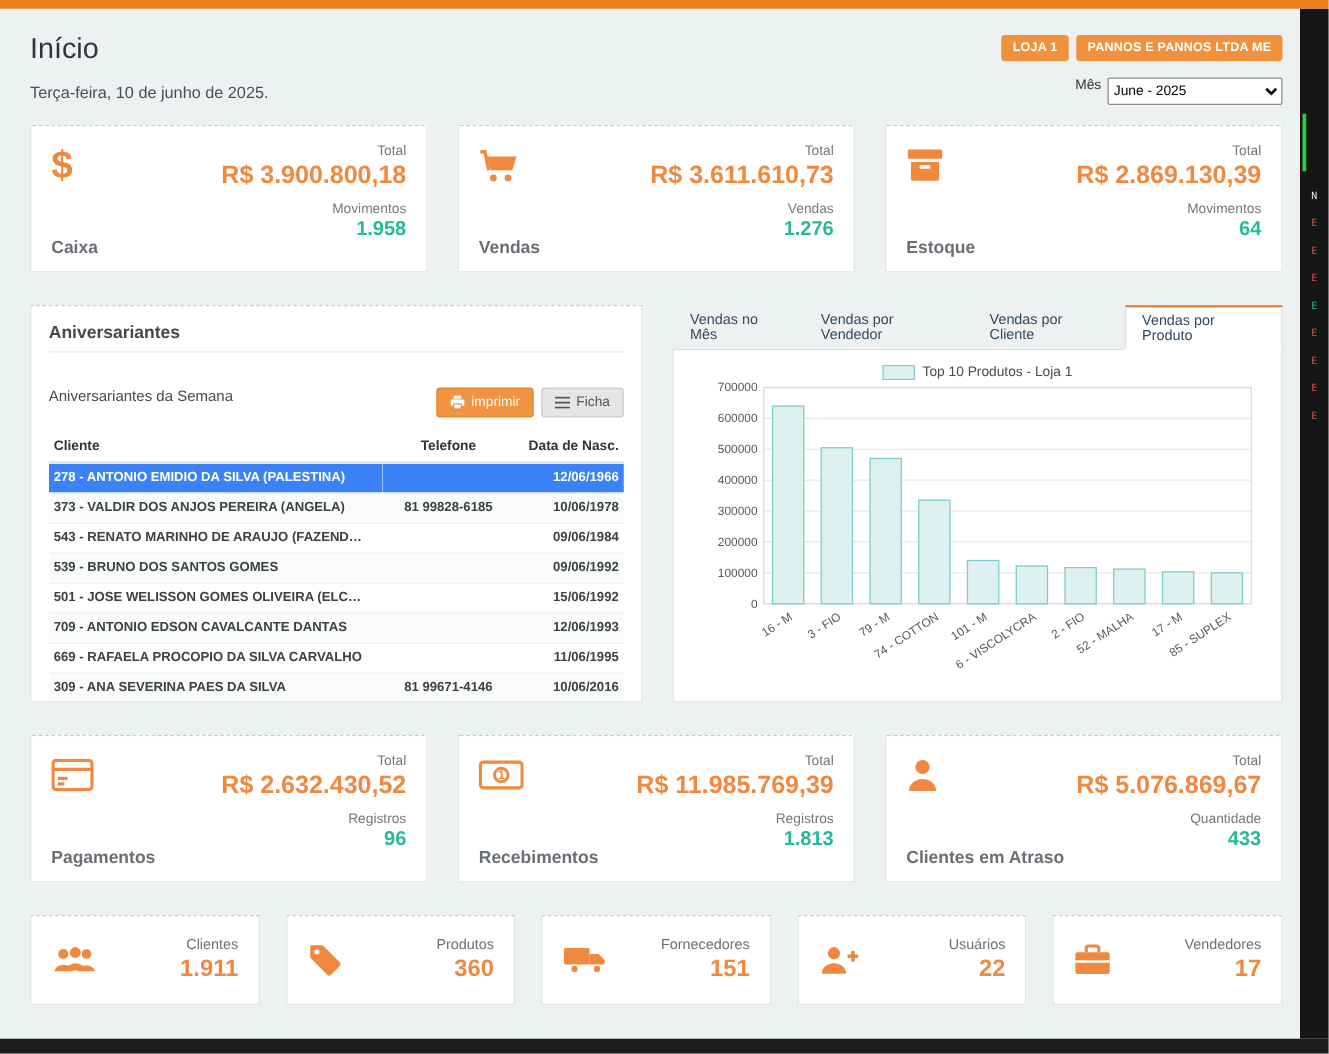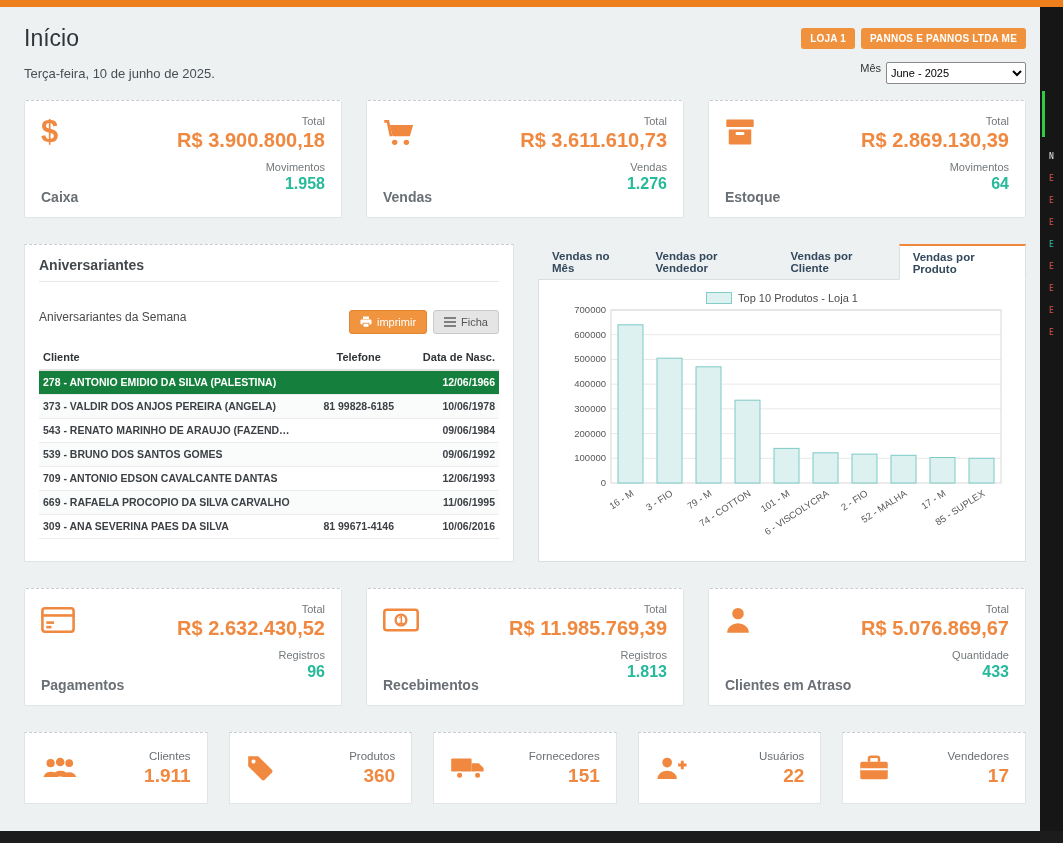--- a/index.html
+++ b/index.html
@@ -49,24 +49,24 @@
   .btn-print { background:#f0943f; border:1px solid #e08430; color:#fff; }
   .btn-ficha { background:#e5e5e5; border:1px solid #c9c9c9; color:#555; }
 
   table.bd-table { width:100%; border-collapse:collapse; font-size:10.5px; table-layout:fixed; }
   .bd-table th { text-align:left; font-weight:bold; color:#2f3437; padding:6px 4px; border-bottom:2px solid #e4e4e4; font-size:11px; }
   .bd-table th.c-tel, .bd-table td.c-tel { width:23%; text-align:center; }
   .bd-table th.c-dt,  .bd-table td.c-dt  { width:19%; text-align:right; }
   .bd-table td { padding:5px 4px; font-weight:bold; color:#3c4146; border-bottom:1px solid #ededed;
                  white-space:nowrap; overflow:hidden; text-overflow:ellipsis; height:24px; }
   .bd-table tr:nth-child(even) td { background:#fafbfb; }
-  .bd-table tr.highlight td { background:#15803d; color:#fff; }
+  .bd-table tr.highlight td { background:#3b82f6; color:#fff; }
 
   .sales-area { flex:1; display:flex; flex-direction:column; }
-  .tabs { display:flex; height:35px;font-weight:bold; }
+  .tabs { display:flex; height:35px; }
   .tab { padding:0 13px; display:flex; align-items:center; font-size:11.5px; color:#34495e; border:1px solid transparent; cursor:pointer; }
   .tab.active { background:#fff; border:1px solid #dcdfe2; border-top:2px solid #f0883f; border-bottom:1px solid #fff; margin-bottom:-1px; z-index:2; position:relative; }
   .chart-panel { flex:1; background:#fff; border:1px solid #dcdfe2; padding:10px 8px; display:flex; flex-direction:column; align-items:center; }
   .legend { display:flex; align-items:center; gap:6px; margin:2px 0 0; }
   .legend-swatch { width:26px; height:12px; background:#ddf1f0; border:1px solid #82ccc9; }
   .legend-text { font-size:11px; color:#4a4a4a; }
 
   .mini-row { display:flex; gap:21px; }
   .mini-card { flex:1; background:#fff; border:1px solid #e0e5e8; border-top:1px dashed #c6ccd1; padding:12px 16px; height:72px;
                display:flex; justify-content:space-between; align-items:center; }
@@ -202,20 +202,25 @@
           </tr>
           <tr>
             <td>543 - RENATO MARINHO DE ARAUJO (FAZEND…</td>
             <td class="c-tel"></td>
             <td class="c-dt">09/06/1984</td>
           </tr>
           <tr>
             <td>539 - BRUNO DOS SANTOS GOMES</td>
             <td class="c-tel"></td>
             <td class="c-dt">09/06/1992</td>
+          </tr>
+          <tr>
+            <td>501 - JOSE WELISSON GOMES OLIVEIRA (ELC…</td>
+            <td class="c-tel"></td>
+            <td class="c-dt">15/06/1992</td>
           </tr>
           <tr>
             <td>709 - ANTONIO EDSON CAVALCANTE DANTAS</td>
             <td class="c-tel"></td>
             <td class="c-dt">12/06/1993</td>
           </tr>
           <tr>
             <td>669 - RAFAELA PROCOPIO DA SILVA CARVALHO</td>
             <td class="c-tel"></td>
             <td class="c-dt">11/06/1995</td>

